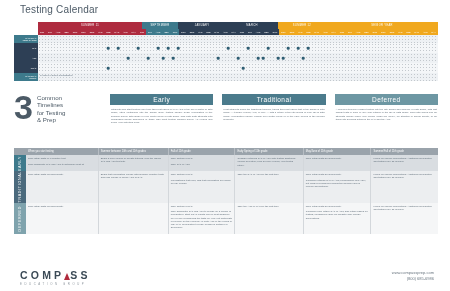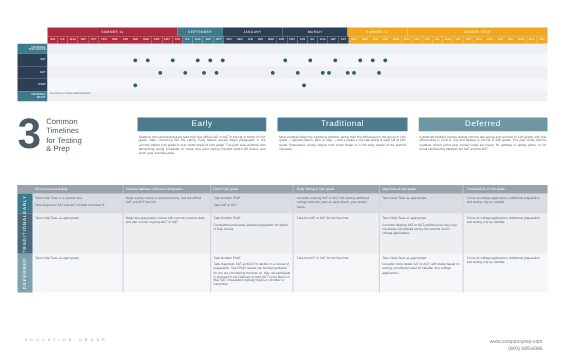--- a/index.html
+++ b/index.html
@@ -115,20 +115,21 @@
   }
   .contact { position:absolute; right:16px; top:9px; text-align:right; }
   .contact div { font-size:4px; color:#6d7983; line-height:6px; }
   .footnote { position:absolute; left:50%; transform:translateX(-50%); top:0px; font-size:2.4px; color:#9aa3ab; }
 </style>
 </head>
 <body>
 
 <div class="page">
 
+  <div class="title">Testing Calendar</div>
 
   <div class="cal">
 
     <div class="cal-row">
       <div class="cal-side"></div>
       <div class="cal-grid">
         <div class="months" id="months-band">
             <div class="seg" style="background: rgb(174, 43, 63); flex: 26 1 0px;">SUMMER 11</div>
             <div class="seg" style="background: rgb(61, 122, 140); flex: 9 1 0px;">SEPTEMBER</div>
             <div class="seg" style="background: rgb(45, 63, 85); flex: 12 1 0px;">JANUARY</div>
@@ -352,20 +353,21 @@
           <div class="td c6">
             <p>Focus on college applications. Additional preparation and testing only as needed.</p>
           </div>
         </div>
       </div>
   </div>
 
   <div class="footer">
     <div class="footnote"></div>
     <div class="logo">
+      <div class="word"><span>COMP</span><span class="tri"></span><span>SS</span></div>
       <div class="sub">EDUCATION GROUP</div>
     </div>
     <div class="contact">
       <div>www.compassprep.com</div>
       <div>(800) 685-6986</div>
     </div>
   </div>
 
 </div>
 

